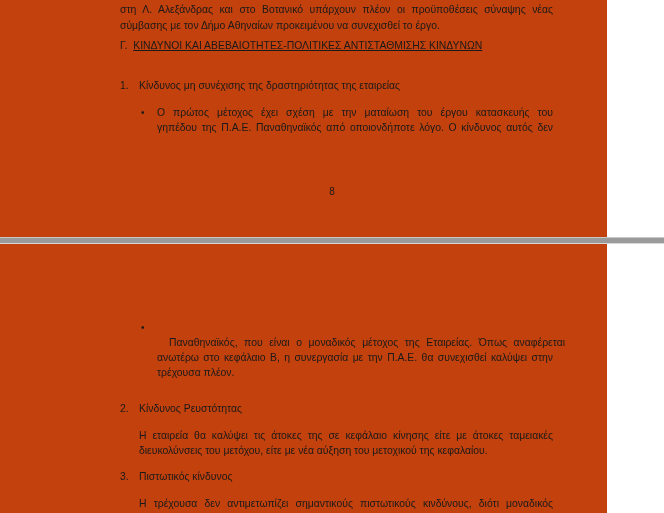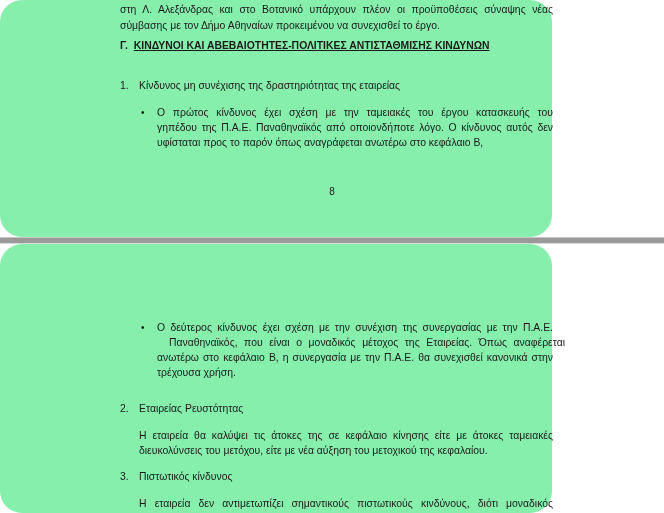--- a/index.html
+++ b/index.html
@@ -1,30 +1,30 @@
 <!DOCTYPE html>
 <html><head>
   <meta charset="utf-8">
   <style>
     html, body { margin: 0; padding: 0; }
     body {
       width: 664px; height: 513px; overflow: hidden; background: #ffffff;
       font-family: "Liberation Sans", "DejaVu Sans", sans-serif;
       color: #1a1a1a; font-size: 10.4px; position: relative;
     }
-    .page { position: absolute; left: 0; width: 552px; background: #86efac; border-radius: 22px; }
+    .page { position: absolute; left: 0; width: 607px; background: #c2410c; }
     .page-top { top: 0; height: 237px; }
     .page-bottom { top: 244px; height: 269px; }
     .separator {
       position: absolute; left: 0; top: 237px; width: 664px; height: 7px;
       background: #9a9a9a; border-top: 1px solid #c8c8c8; border-bottom: 1px solid #d8d8d8; box-sizing: border-box;
     }
     .p { position: absolute; line-height: 16px; }
     .just { text-align: justify; text-align-last: justify; }
-    .heading { font-weight: bold; }
+    .heading { font-weight: normal; }
     .heading .u { text-decoration: underline; }
     .num { position: absolute; }
     .bullet { position: absolute; font-size: 10px; }
     .pagenum { position: absolute; left: 0; width: 664px; text-align: center; top: 186px; font-size: 10px; }
   </style>
 </head>
 <body>
 
 <div class="page page-top">
   <div class="p just" style="left:120px; width:433px; top:2px;">στη Λ. Αλεξάνδρας και στο Βοτανικό υπάρχουν πλέον οι προϋποθέσεις σύναψης νέας</div>
@@ -32,37 +32,35 @@
 
   <div class="p heading" style="left:120px; top:38px;">
     <span>Γ.</span>&nbsp;
     <span class="u">ΚΙΝΔΥΝΟΙ ΚΑΙ ΑΒΕΒΑΙΟΤΗΤΕΣ-ΠΟΛΙΤΙΚΕΣ ΑΝΤΙΣΤΑΘΜΙΣΗΣ ΚΙΝΔΥΝΩΝ</span>
   </div>
 
   <div class="num p" style="left:120px; top:78px;">1.</div>
   <div class="p" style="left:139px; top:78px;">Κίνδυνος μη συνέχισης της δραστηριότητας της εταιρείας</div>
 
   <div class="bullet p" style="left:141px; top:105px;">•</div>
-  <div class="p just" style="left:157px; width:396px; top:105px;">Ο πρώτος κίνδυνος έχει σχέση με την ταμειακές του έργου κατασκευής του</div>
+  <div class="p just" style="left:157px; width:396px; top:105px;">Ο πρώτος μέτοχος έχει σχέση με την ματαίωση του έργου κατασκευής του</div>
   <div class="p just" style="left:157px; width:396px; top:120px;">γηπέδου της Π.Α.Ε. Παναθηναϊκός από οποιονδήποτε λόγο. Ο κίνδυνος αυτός δεν</div>
-  <div class="p" style="left:157px; top:135px;">υφίσταται προς το παρόν όπως αναγράφεται ανωτέρω στο κεφάλαιο Β,</div>
 
   <div class="pagenum">8</div>
 </div>
 
 <div class="separator"></div>
 
 <div class="page page-bottom">
   <div class="bullet p" style="left:141px; top:76px;">•</div>
-  <div class="p just" style="left:157px; width:396px; top:76px;">Ο δεύτερος κίνδυνος έχει σχέση με την συνέχιση της συνεργασίας με την Π.Α.Ε.</div>
   <div class="p just" style="left:157px; width:396px; top:91px;padding-left:12px;">Παναθηναϊκός, που είναι ο μοναδικός μέτοχος της Εταιρείας. Όπως αναφέρεται</div>
-  <div class="p just" style="left:157px; width:396px; top:106px;">ανωτέρω στο κεφάλαιο Β, η συνεργασία με την Π.Α.Ε. θα συνεχισθεί  κανονικά στην</div>
-  <div class="p" style="left:157px; top:121px;">τρέχουσα χρήση.</div>
+  <div class="p just" style="left:157px; width:396px; top:106px;">ανωτέρω στο κεφάλαιο Β, η συνεργασία με την Π.Α.Ε. θα συνεχισθεί  καλύψει στην</div>
+  <div class="p" style="left:157px; top:121px;">τρέχουσα πλέον.</div>
 
   <div class="num p" style="left:120px; top:157px;">2.</div>
-  <div class="p" style="left:139px; top:157px;">Εταιρείας Ρευστότητας</div>
+  <div class="p" style="left:139px; top:157px;">Κίνδυνος Ρευστότητας</div>
   <div class="p just" style="left:139px; width:414px; top:184px;">Η εταιρεία θα καλύψει τις άτοκες της σε κεφάλαιο κίνησης είτε με άτοκες ταμειακές</div>
   <div class="p" style="left:139px; top:199px;">διευκολύνσεις του μετόχου, είτε με νέα αύξηση του μετοχικού της κεφαλαίου.</div>
 
   <div class="num p" style="left:120px; top:225px;">3.</div>
   <div class="p" style="left:139px; top:225px;">Πιστωτικός κίνδυνος</div>
-  <div class="p just" style="left:139px; width:414px; top:252px;">Η εταιρεία δεν αντιμετωπίζει σημαντικούς πιστωτικούς κινδύνους, διότι μοναδικός</div>
+  <div class="p just" style="left:139px; width:414px; top:252px;">Η τρέχουσα δεν αντιμετωπίζει σημαντικούς πιστωτικούς κινδύνους, διότι μοναδικός</div>
 </div>
 
 </body></html>

